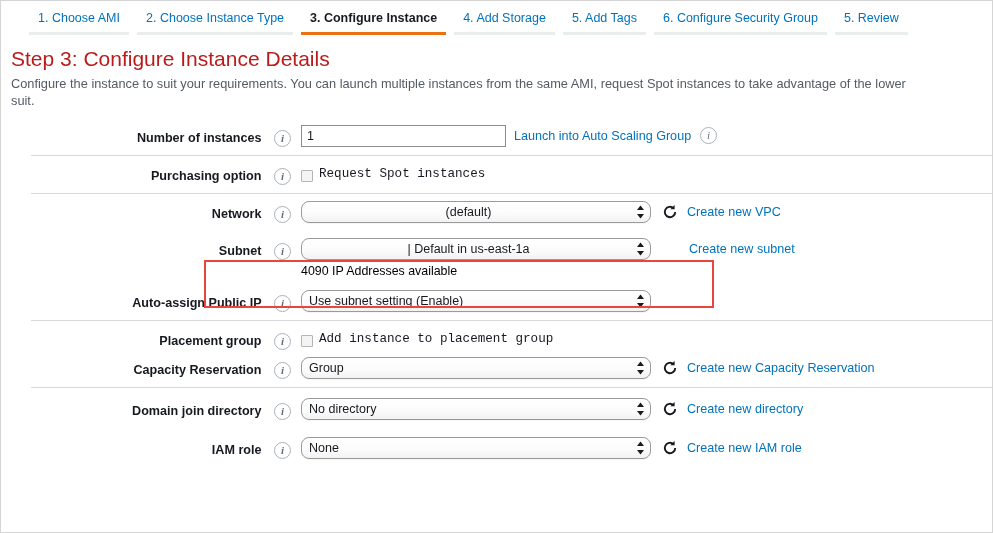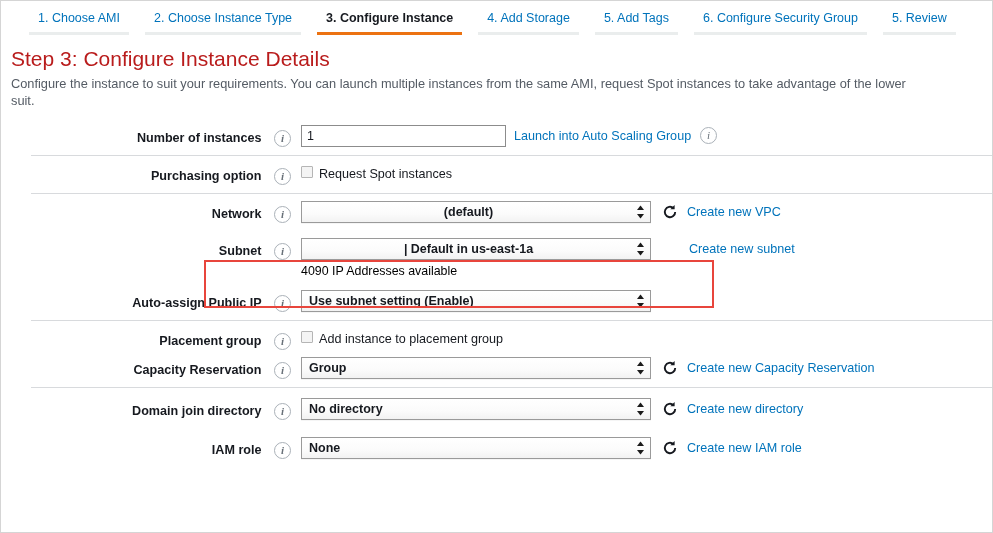--- a/index.html
+++ b/index.html
@@ -21,21 +21,20 @@
     border: 1px solid #d5d5d5;
     overflow: hidden;
   }
 
   
   .tabs {
     display: flex;
     align-items: flex-start;
     padding: 9px 0 0 24px;
     height: 37px;
-    gap: 8px;
   }
   .tab {
     position: relative;
     font-size: 12.5px;
     color: #0073bb;
     white-space: nowrap;
     padding: 0 13px 9px 13px;
     line-height: 16px;
     cursor: pointer;
   }
@@ -138,29 +137,28 @@
     font-family: "Liberation Sans", sans-serif;
     font-size: 12.5px;
     color: #16191f;
     padding: 0 5px;
     outline: none;
   }
   .select {
     position: relative;
     height: 22px;
     border: 1px solid #9a9a9a;
-    border-radius: 0;
+    border-radius: 8px;
     background: linear-gradient(to bottom, #ffffff 0%, #fbfbfb 60%, #f2f2f2 100%);
     font-size: 12.5px;
     color: #16191f;
     display: flex;
     align-items: center;
     cursor: pointer;
     box-shadow: 0 1px 0 rgba(0,0,0,0.04);
-    font-weight: bold;
   }
   .select .sel-text {
     flex: 1 1 auto;
     padding: 0 22px 0 7px;
     line-height: 20px;
     overflow: hidden;
     white-space: nowrap;
     text-overflow: ellipsis;
   }
   .select.center .sel-text { text-align: center; }
@@ -177,22 +175,23 @@
     justify-content: center;
     line-height: 0;
   }
   .select .sel-arrow svg { display: block; }
 
   .w-350 { width: 350px; }
 
   
   .check-wrap {
     display: flex;
-    align-items: flex-start;
+    align-items: flex-end;
     padding-top: 3px;
+    font-family: Liberation Mono, monospace;
   }
   .checkbox {
     width: 12px;
     height: 12px;
     border: 1px solid #b5b5b5;
     background: #f4f4f4;
     border-radius: 1px;
     margin-right: 6px;
     flex: 0 0 12px;
     cursor: pointer;

